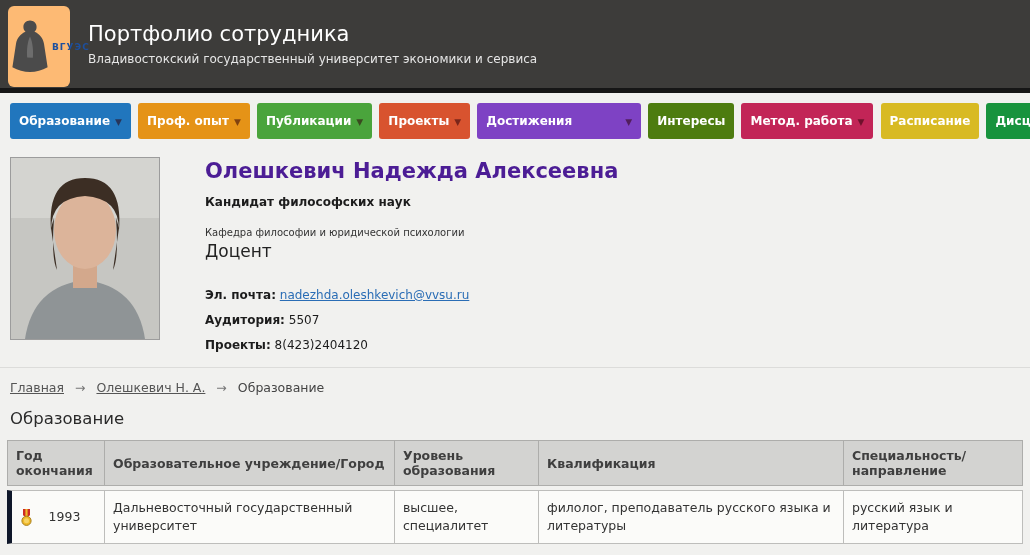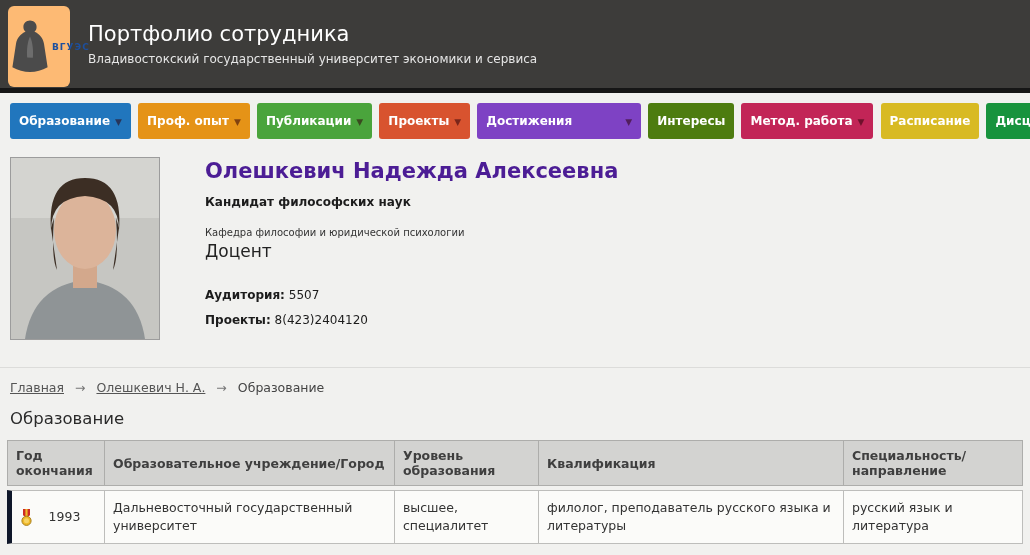--- a/index.html
+++ b/index.html
@@ -191,20 +191,24 @@
       <path d="M40 72 Q36 20 74 20 Q112 20 108 72 Q108 40 74 38 Q40 40 40 72 Z" fill="#3c2e24"></path>
       <path d="M43 60 Q40 100 46 112 L40 70 Z" fill="#3c2e24"></path>
       <path d="M105 60 Q108 100 102 112 L108 70 Z" fill="#3c2e24"></path>
     </svg>
   </div>
   <div class="profile-info">
     <div class="profile-name">Олешкевич Надежда Алексеевна</div>
     <div class="profile-degree">Кандидат философских наук</div>
     <div class="profile-dept">Кафедра философии и юридической психологии</div>
     <div class="profile-position">Доцент</div>
+    <div class="contact-row">
+      <b>Эл. почта:</b>
+      <a class="email-link">nadezhda.oleshkevich@vvsu.ru</a>
+    </div>
     <div class="contact-row">
       <b>Аудитория:</b>
       <span>5507</span>
     </div>
     <div class="contact-row">
       <b>Проекты:</b>
       <span>8(423)2404120</span>
     </div>
   </div>
 </div>

